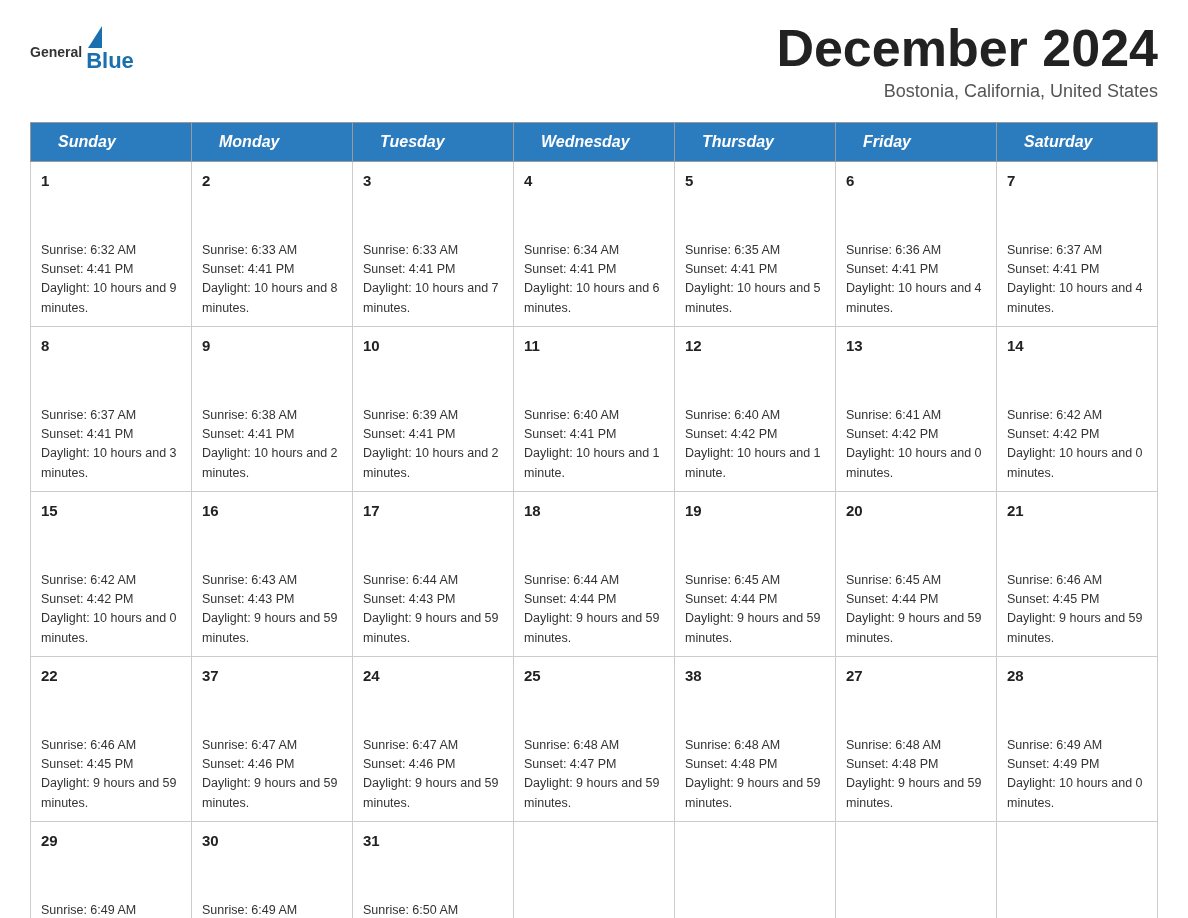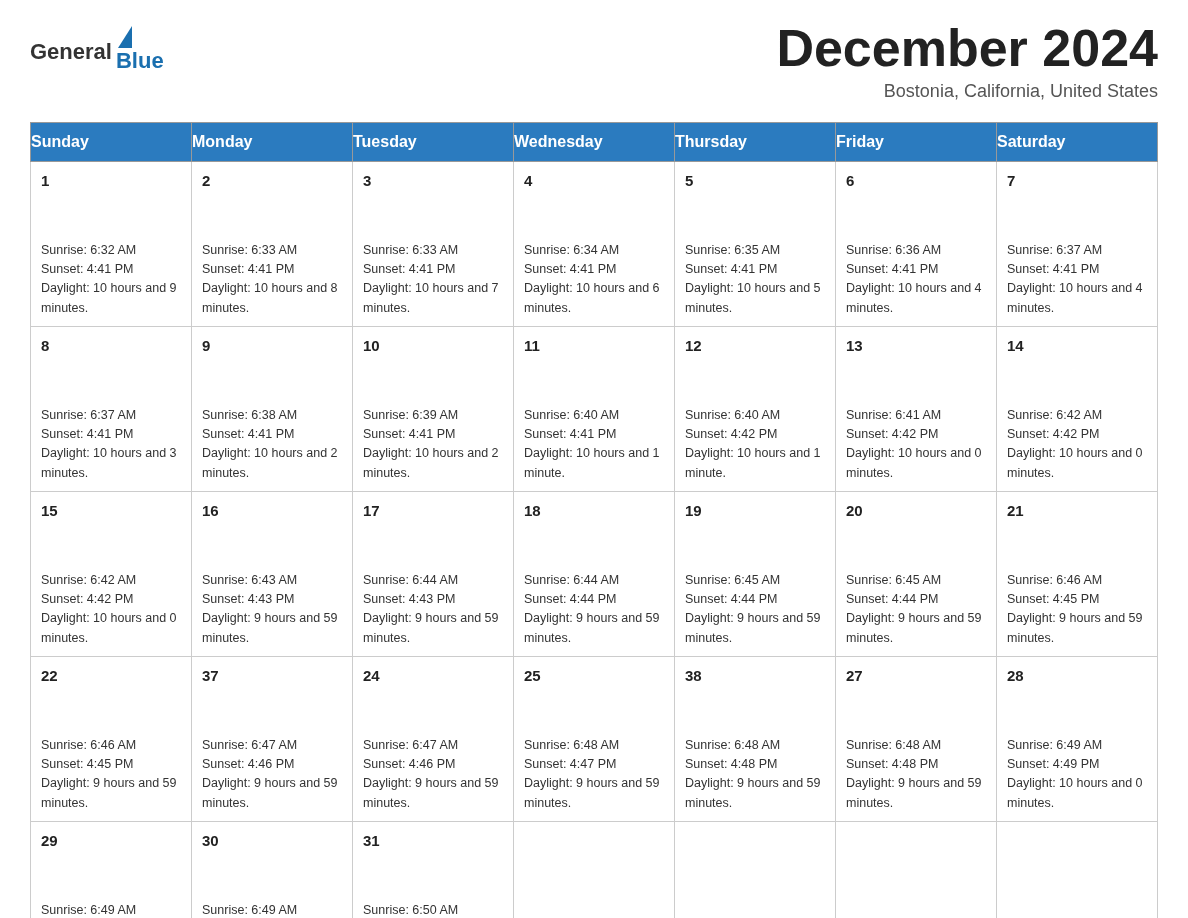--- a/index.html
+++ b/index.html
@@ -16,21 +16,21 @@
       align-items: flex-start;
       margin-bottom: 20px;
     }
     .logo {
       display: flex;
       align-items: center;
       gap: 4px;
       padding-top: 10px;
     }
     .logo-text-general {
-      font-size: 22px;
+      font-size: 14px;
       font-weight: bold;
       color: #333;
       text-align: right;
     }
     .logo-text-blue {
       font-size: 22px;
       font-weight: bold;
       color: #1a6faf;
     }
     .logo-triangle {
@@ -58,23 +58,24 @@
     .calendar {
       width: 100%;
       border-collapse: collapse;
       border: 1px solid #999;
     }
     .calendar th {
       background-color: #2b7bbf;
       color: #fff;
       font-size: 16px;
       font-weight: bold;
-      padding: 10px 0;
+      padding: 10px 27px;
       text-align: left;
       border: 1px solid #999;
+      font-style: italic;
     }
     .calendar td {
       vertical-align: top;
       padding: 8px 10px;
       border: 1px solid #ccc;
       width: 14.28%;
       font-size: 13px;
       color: #333;
       line-height: 1.5;
     }

